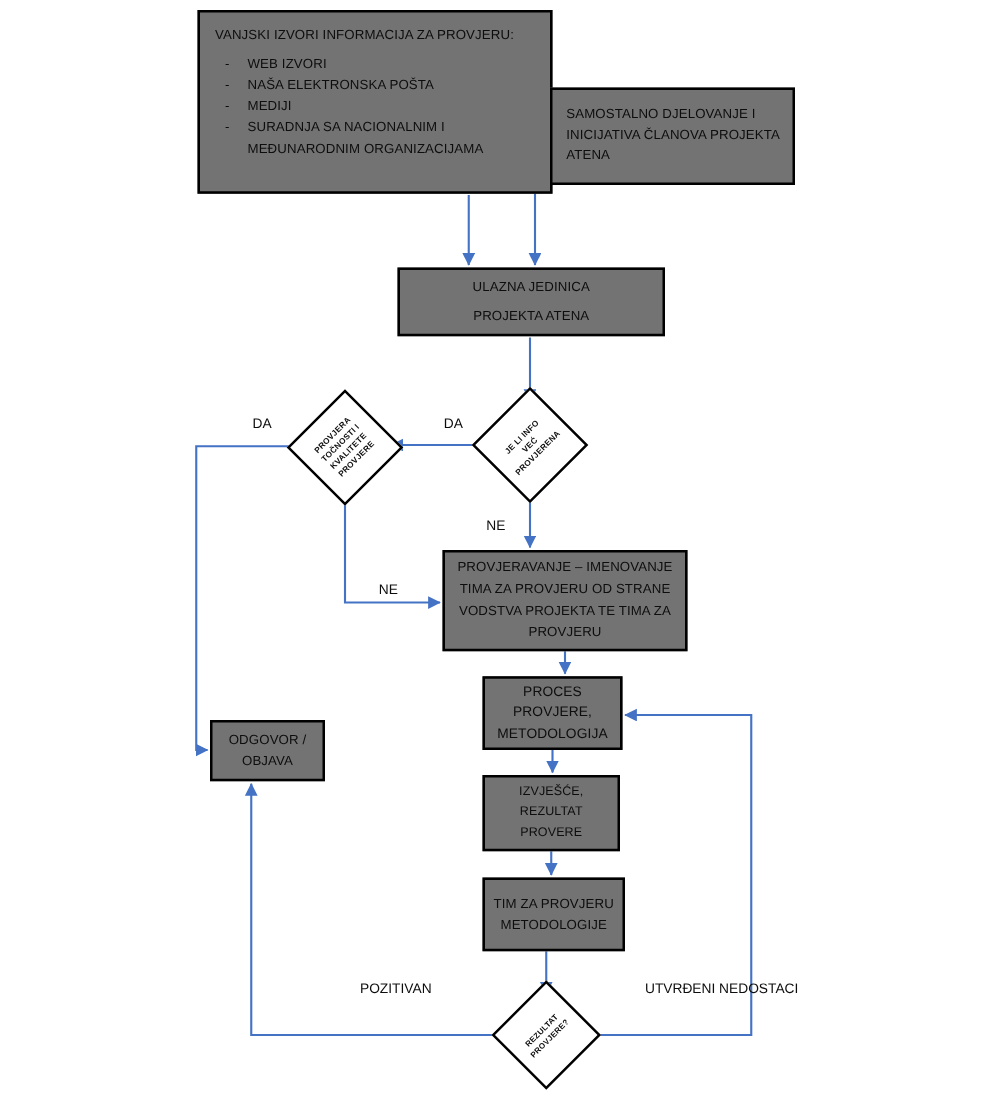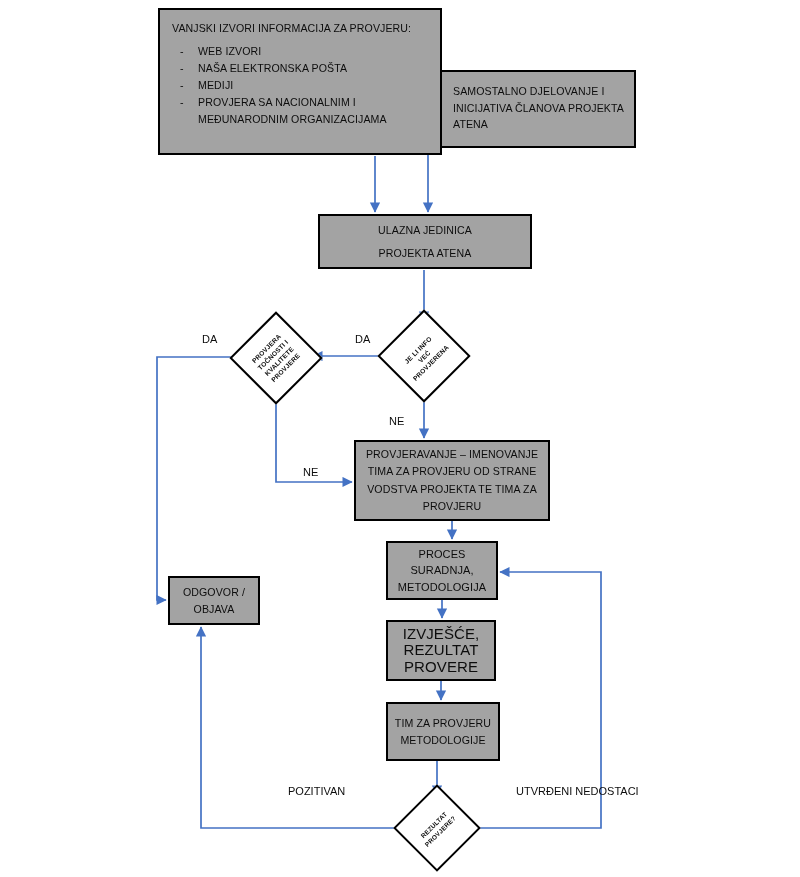--- a/index.html
+++ b/index.html
@@ -1,21 +1,21 @@
 <!DOCTYPE html>
 <html><head>
 <meta charset="utf-8">
 <style>
   html,body{margin:0;padding:0;background:#ffffff;}
   body{width:800px;height:877px;position:relative;overflow:hidden;
        font-family:"Liberation Sans","DejaVu Sans",sans-serif;color:#0d0d0d;}
   #canvas{position:absolute;left:0;top:0;width:800px;height:877px;}
   svg.wires{position:absolute;left:0;top:0;width:800px;height:877px;overflow:visible;}
 
-  .node{position:absolute;box-sizing:border-box;border:2px solid #000;background:#a3a3a3;
+  .node{position:absolute;box-sizing:border-box;border:2px solid #000;background:#737373;
         display:flex;flex-direction:column;align-items:center;justify-content:center;
         text-align:center;letter-spacing:.1px;}
   .node .line{display:block;white-space:nowrap;}
 
   
   #box-sources{left:158px;top:8px;width:284px;height:147px;align-items:flex-start;
                justify-content:flex-start;padding:12px 10px 0 12px;text-align:left;font-size:10.6px;}
   #box-sources .title{font-size:10.6px;margin-bottom:9px;}
   #box-sources ul{list-style:none;margin:0;padding:0 0 0 26px;}
   #box-sources li{position:relative;font-size:10.6px;line-height:17px;white-space:nowrap;}
@@ -28,21 +28,21 @@
 
   #box-entry{left:318px;top:214px;width:214px;height:55px;font-size:10.6px;}
   #box-entry .line{line-height:23px;text-align:right;}
 
   #box-verify{left:354px;top:440px;width:196px;height:81px;font-size:10.6px;padding:10px 6px;}
   #box-verify .line{line-height:17.5px;}
 
   #box-process{left:386px;top:541px;width:112px;height:59px;font-size:11px;}
   #box-process .line{line-height:16.5px;}
 
-  #box-report{left:386px;top:620px;width:110px;height:61px;font-size:15px;}
+  #box-report{left:386px;top:620px;width:110px;height:61px;font-size:10px;}
   #box-report .line{line-height:16.5px;}
 
   #box-team{left:386px;top:702px;width:114px;height:59px;font-size:10.6px;}
   #box-team .line{line-height:16.5px;}
 
   #box-answer{left:168px;top:576px;width:92px;height:49px;font-size:10.6px;}
   #box-answer .line{line-height:16.5px;}
 
   
   .diamond{position:absolute;}
@@ -103,21 +103,21 @@
       <li>
         <span class="dash">-</span>
         <span>NAŠA ELEKTRONSKA POŠTA</span>
       </li>
       <li>
         <span class="dash">-</span>
         <span>MEDIJI</span>
       </li>
       <li>
         <span class="dash">-</span>
-        <span>PROVJERA SA NACIONALNIM I</span>
+        <span>SURADNJA SA NACIONALNIM I</span>
         <span class="cont">MEĐUNARODNIM ORGANIZACIJAMA</span>
       </li>
     </ul>
   </div>
 
   <div class="node" id="box-initiative">
     <span class="line">SAMOSTALNO DJELOVANJE I</span>
     <span class="line">INICIJATIVA ČLANOVA PROJEKTA</span>
     <span class="line">ATENA</span>
   </div>
@@ -129,21 +129,21 @@
 
   <div class="node" id="box-verify">
     <span class="line">PROVJERAVANJE – IMENOVANJE</span>
     <span class="line">TIMA ZA PROVJERU OD STRANE</span>
     <span class="line">VODSTVA PROJEKTA TE TIMA ZA</span>
     <span class="line">PROVJERU</span>
   </div>
 
   <div class="node" id="box-process">
     <span class="line">PROCES</span>
-    <span class="line">SURADNJA,</span>
+    <span class="line">PROVJERE,</span>
     <span class="line">METODOLOGIJA</span>
   </div>
 
   <div class="node" id="box-report">
     <span class="line">IZVJEŠĆE,</span>
     <span class="line">REZULTAT</span>
     <span class="line">PROVERE</span>
   </div>
 
   <div class="node" id="box-team">

